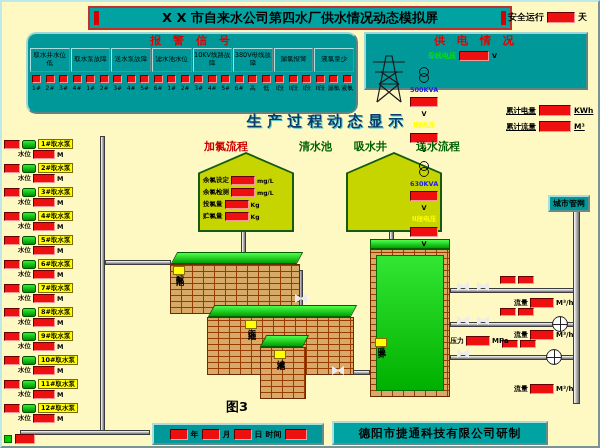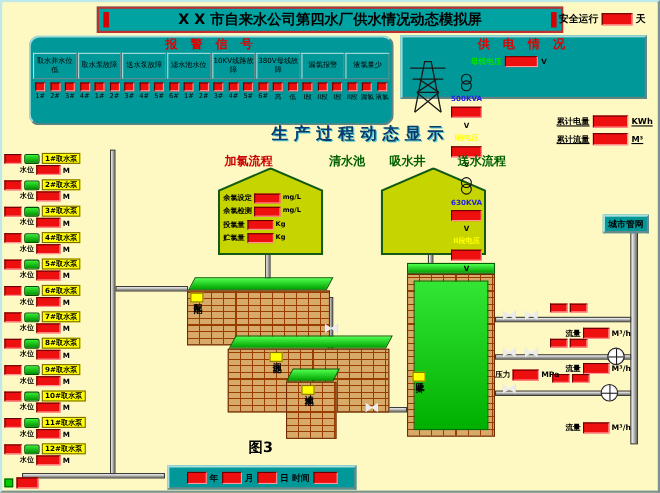--- a/index.html
+++ b/index.html
@@ -46,21 +46,21 @@
   .s1{left:297px;top:137px;color:#006000;}
   .s2{left:352px;top:137px;color:#006000;}
   .s3{left:414px;top:137px;color:#006000;}
 
   .house{position:absolute;width:96px;height:80px;z-index:5;}
   .house1{left:196px;top:150px;}
   .house2{left:344px;top:150px;}
   .house-shell{position:absolute;inset:0;clip-path:polygon(50% 0,100% 26%,100% 100%,0 100%,0 26%);background:#145a14;}
   .house-in{position:absolute;left:2px;top:2px;right:2px;bottom:2px;clip-path:polygon(50% 0,100% 26%,100% 100%,0 100%,0 26%);background:#c6d400;}
   .house-rows{position:absolute;left:5px;right:3px;top:24px;display:flex;flex-direction:column;gap:3px;}
-  .hrow{display:flex;gap:2px;font-size:6.5px;font-weight:bold;white-space:nowrap;}
+  .hrow{display:flex;align-items:center;gap:2px;font-size:6.5px;font-weight:bold;white-space:nowrap;}
   .hrow .disp{width:24px;height:9px;}
   .hunit{font-size:6px;}
 
   .pipe-h{position:absolute;background:linear-gradient(#ffffff,#6e6e6e);border:1px solid #3c3c3c;z-index:1;}
   .pipe-v{position:absolute;background:linear-gradient(90deg,#ffffff,#6e6e6e);border:1px solid #3c3c3c;z-index:1;}
   .green-top{position:absolute;background:linear-gradient(#4dff4d,#00a000);border:1px solid #006000;transform:skewX(-28deg);}
   .flat-top{position:absolute;background:linear-gradient(#4dff4d,#00a000);border:1px solid #006000;}
   .brick{position:absolute;background-color:#d8aa6a;background-image:repeating-linear-gradient(0deg,transparent 0 5px,#9a3b00 5px 6px),repeating-linear-gradient(90deg,transparent 0 10px,#9a3b00 10px 11px);border:1px solid #6e2a00;}
   .t4-in{position:absolute;inset:5px;background:linear-gradient(#33e633,#00b000);border:1px solid #007000;}
   .vlabel{position:absolute;writing-mode:vertical-rl;text-orientation:upright;background:#ffff00;color:#000;font-size:8px;font-weight:bold;padding:2px 1px;line-height:1;border:1px solid #886e00;letter-spacing:1px;z-index:6;}
@@ -582,18 +582,19 @@
   <div class="abs date-panel">
     <span class="disp w18 h11"></span>
     <span>年</span>
     <span class="disp w18 h11"></span>
     <span>月</span>
     <span class="disp w18 h11"></span>
     <span>日</span>
     <span>时间</span>
     <span class="disp w22 h11"></span>
   </div>
+  <div class="abs footer">德阳市捷通科技有限公司研制</div>
   <div class="abs corner">
     <span class="gsq"></span>
     <span class="disp w20"></span>
   </div>
 
 </div>
 
 </body></html>

